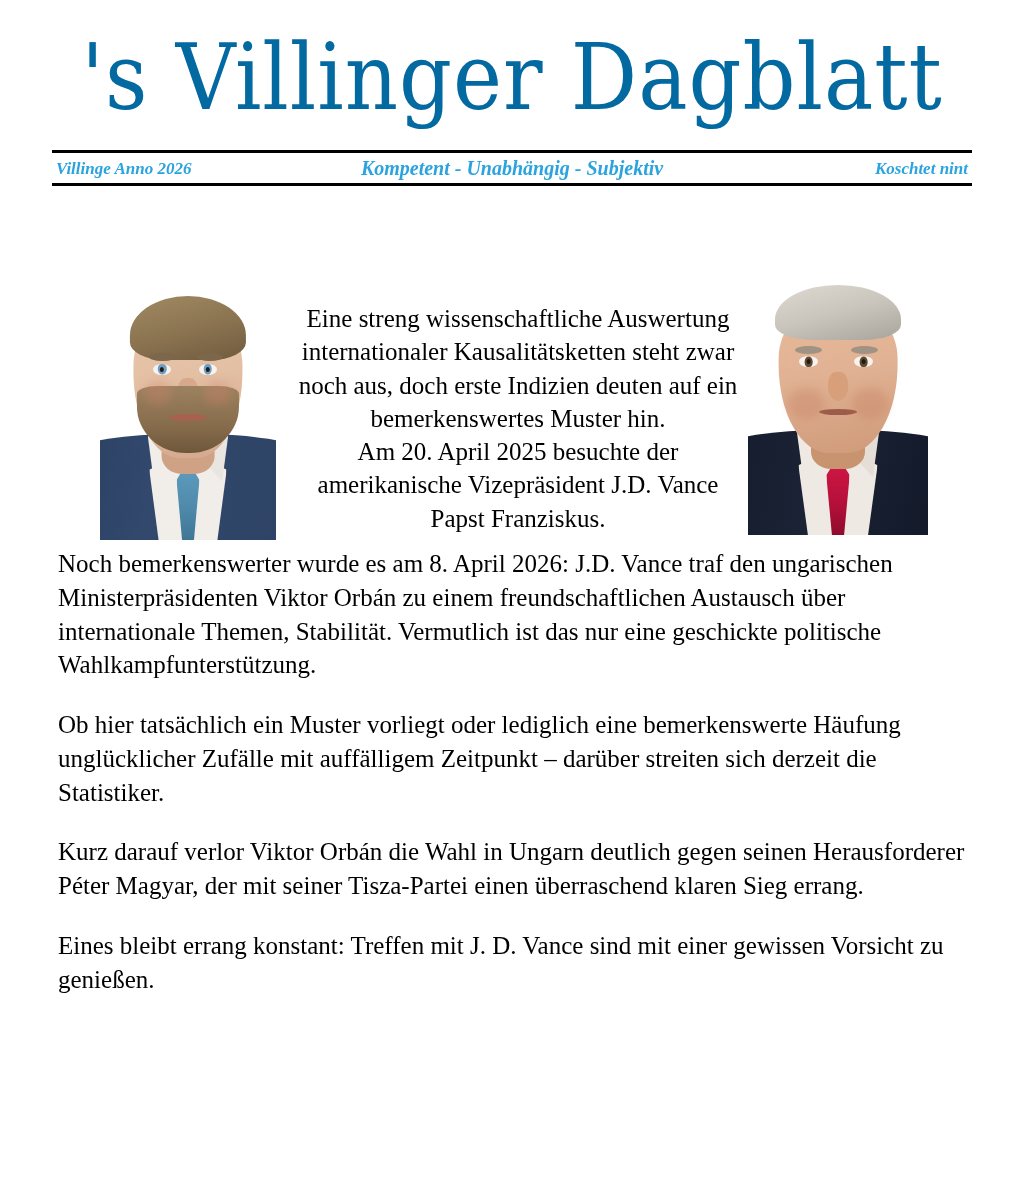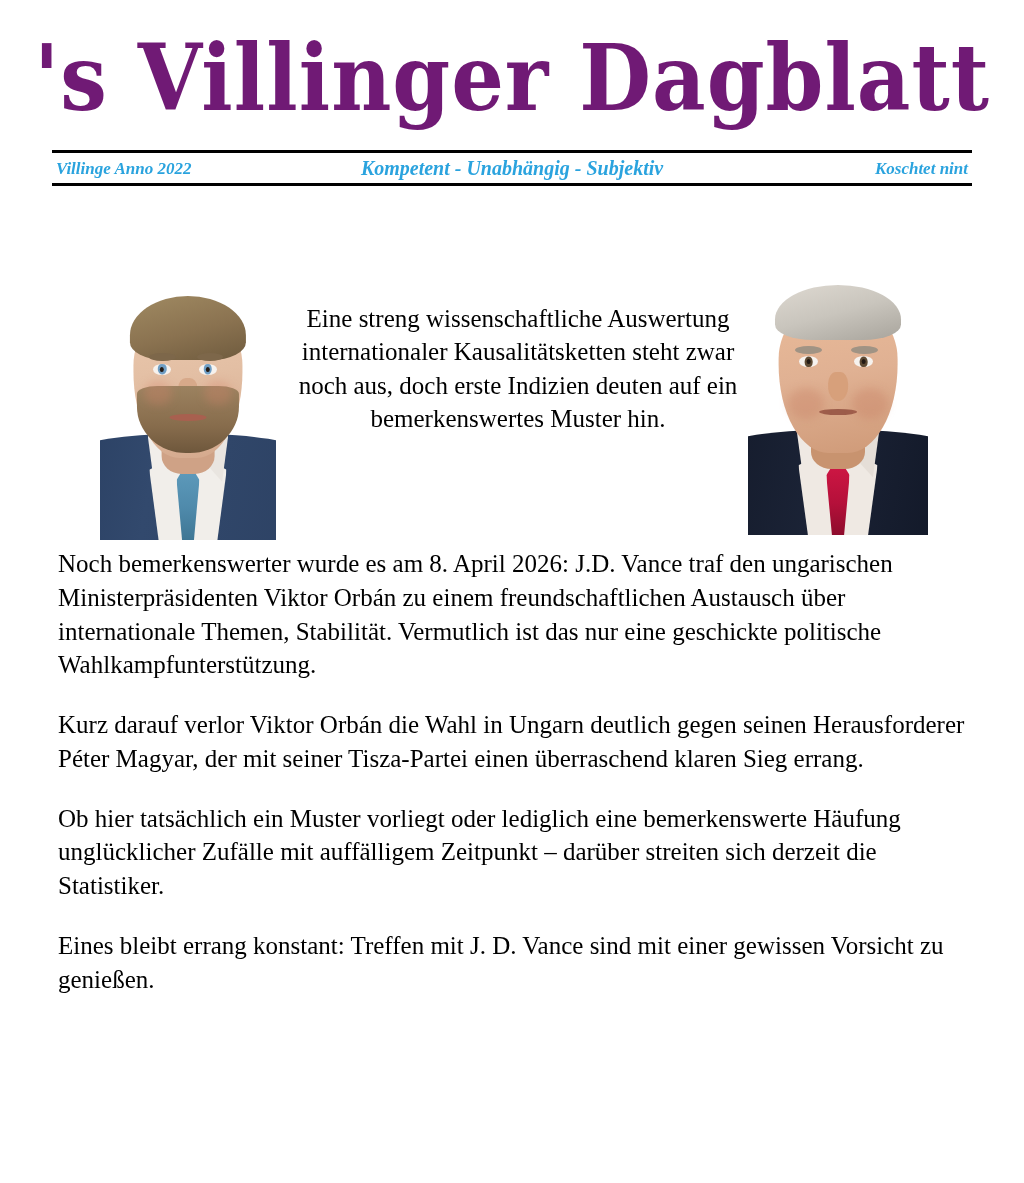--- a/index.html
+++ b/index.html
@@ -26,25 +26,25 @@
   
   .masthead {
     position: absolute;
     left: 0;
     top: 30px;
     width: 1024px;
     text-align: center;
   }
   .masthead-title {
     font-family: "DejaVu Serif", "Liberation Serif", serif;
-    font-weight: 700;
+    font-weight: 400;
     font-size: 92px;
     line-height: 1.05;
     letter-spacing: 1px;
-    color: #701a75;
+    color: #0369a1;
     white-space: nowrap;
     
     transform: scaleX(1.0);
     font-stretch: condensed;
   }
 
   .rule-wrap {
     position: absolute;
     left: 52px;
     top: 150px;
@@ -270,21 +270,21 @@
 
 <div class="page">
 
   <div class="masthead">
     <div class="masthead-title">'s Villinger Dagblatt</div>
   </div>
 
   <div class="rule-wrap">
     <div class="rule"></div>
     <div class="tagline-row">
-      <div class="tagline left">Villinge Anno 2022</div>
+      <div class="tagline left">Villinge Anno 2026</div>
       <div class="tagline center">Kompetent - Unabhängig - Subjektiv</div>
       <div class="tagline right">Koschtet nint</div>
     </div>
     <div class="rule"></div>
   </div>
 
 
   <div class="photo photo-left">
     <div class="portrait">
 
@@ -371,22 +371,23 @@
 
       <div class="p-mouth" style="top:52%;height:2.2%;background:#9c5c4a;"></div>
 
       <div class="p-cheek" style="left:22%;top:44%;width:20%;height:12%;background:rgba(197,120,92,.30);"></div>
       <div class="p-cheek" style="left:58%;top:44%;width:20%;height:12%;background:rgba(197,120,92,.30);"></div>
     </div>
   </div>
 
   <div class="lead">
     <p>Eine streng wissenschaftliche Auswertung internationaler Kausalitätsketten steht zwar noch aus, doch erste Indizien deuten auf ein bemerkenswertes Muster hin.</p>
+    <p>Am 20. April 2025 besuchte der amerikanische Vizepräsident J.D. Vance Papst Franziskus.</p>
   </div>
 
   <div class="body-copy">
     <p>Noch bemerkenswerter wurde es am 8. April 2026: J.D. Vance traf den ungarischen Ministerpräsidenten Viktor Orbán zu einem freundschaftlichen Austausch über internationale Themen, Stabilität. Vermutlich ist das nur eine geschickte politische Wahlkampfunterstützung.</p>
+    <p>Ob hier tatsächlich ein Muster vorliegt oder lediglich eine bemerkenswerte Häufung unglücklicher Zufälle mit auffälligem Zeitpunkt – darüber streiten sich derzeit die Statistiker.</p>
     <p>Kurz darauf verlor Viktor Orbán die Wahl in Ungarn deutlich gegen seinen Herausforderer Péter Magyar, der mit seiner Tisza-Partei einen überraschend klaren Sieg errang.</p>
-    <p>Ob hier tatsächlich ein Muster vorliegt oder lediglich eine bemerkenswerte Häufung unglücklicher Zufälle mit auffälligem Zeitpunkt – darüber streiten sich derzeit die Statistiker.</p>
     <p>Eines bleibt errang konstant: Treffen mit J. D. Vance sind mit einer gewissen Vorsicht zu genießen.</p>
   </div>
 
 </div>
 
 </body></html>

